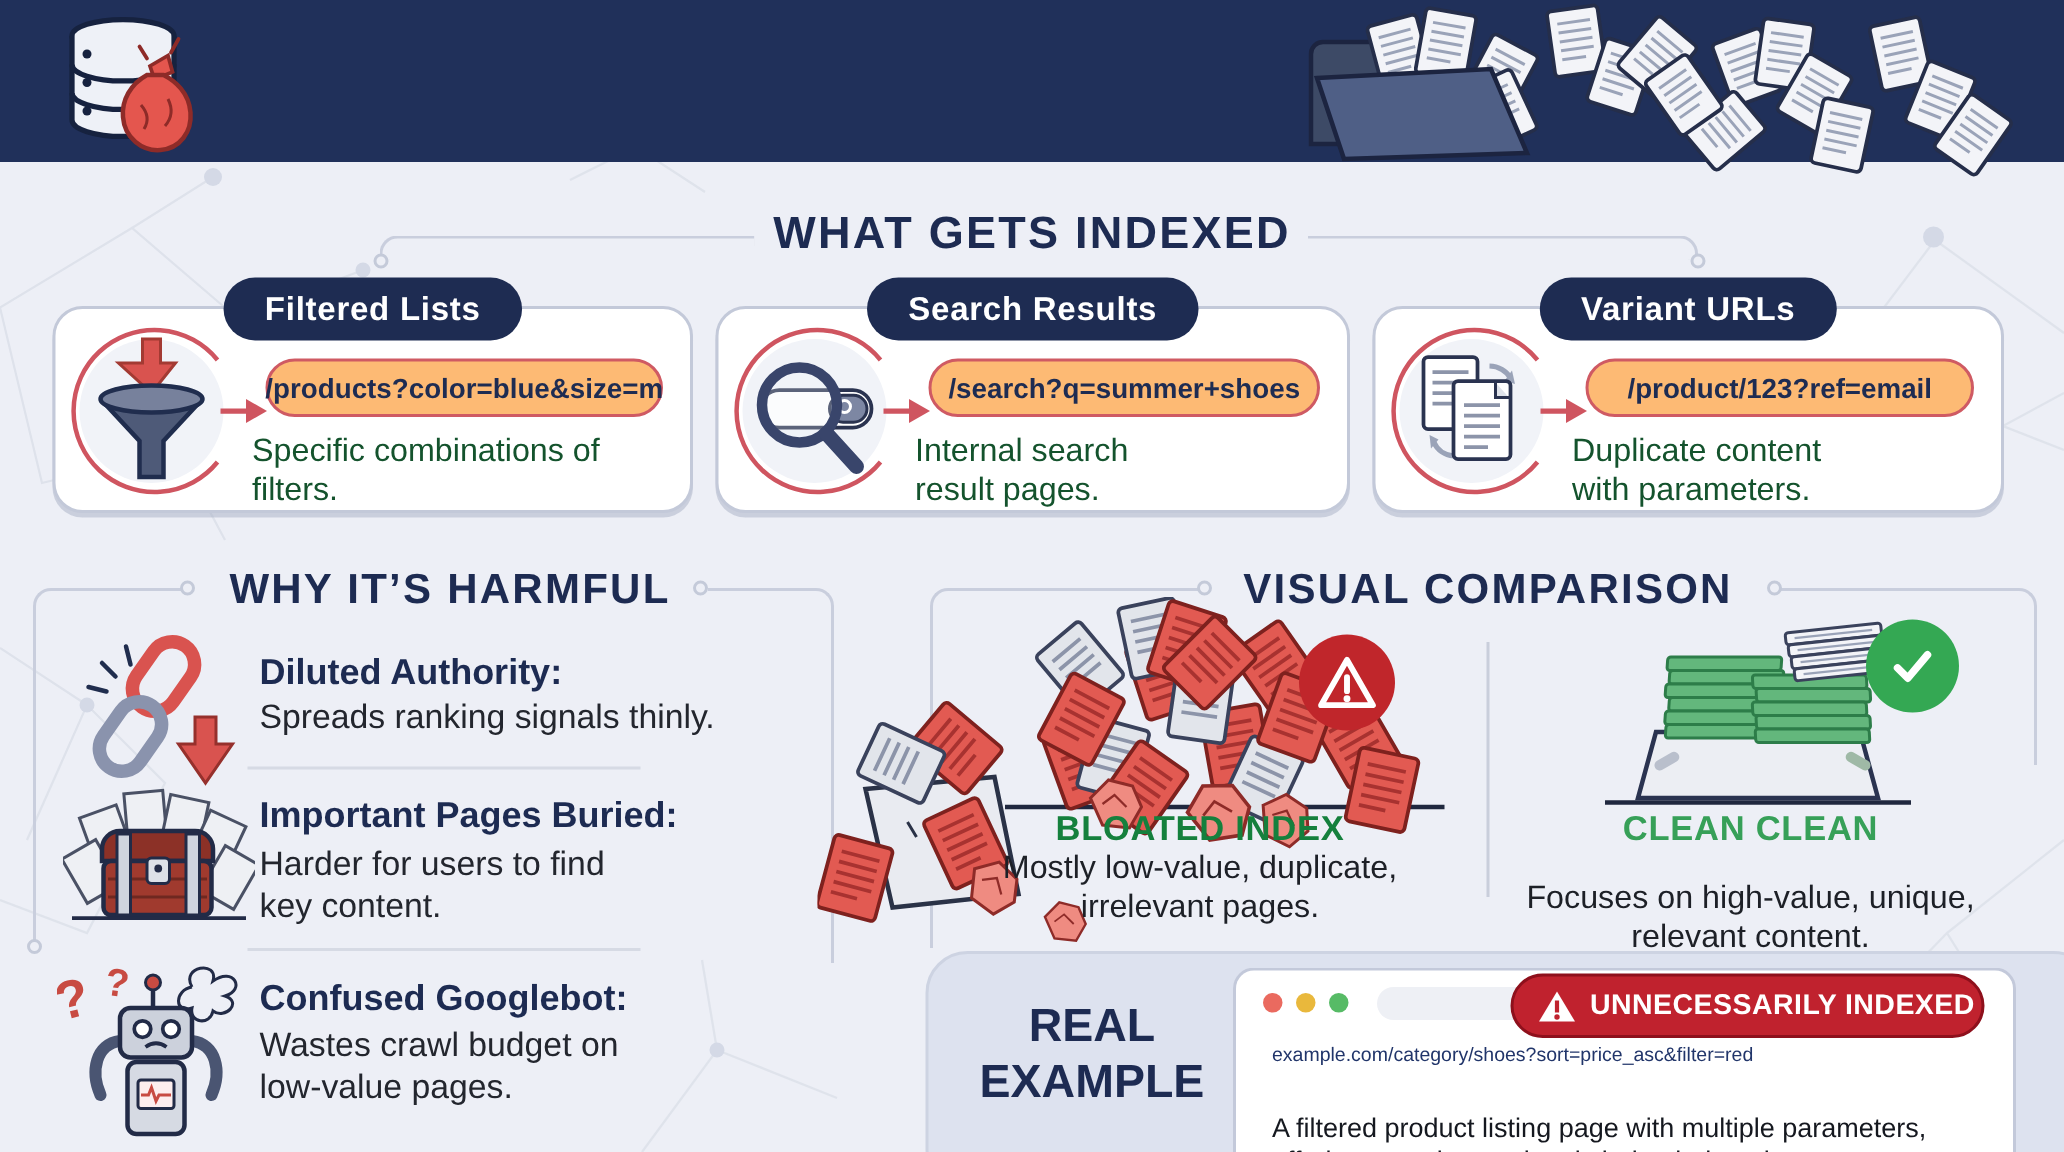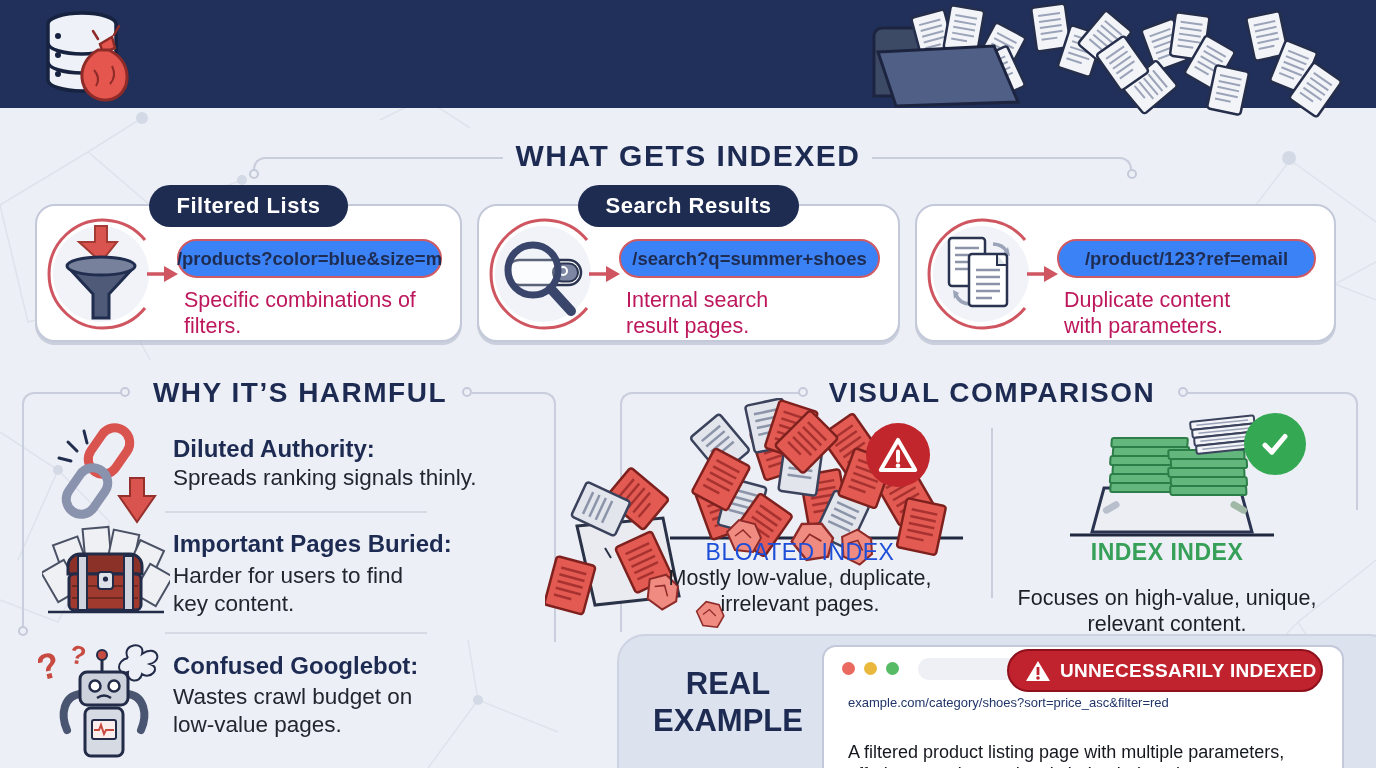--- a/index.html
+++ b/index.html
@@ -37,44 +37,44 @@
   .card { position:absolute; top:204px; height:138px; background:#ffffff; border:2px solid #c3c9d9;
           border-radius:20px; box-shadow:0 3px 0 rgba(160,168,190,.45); z-index:2; }
   .card1 { left:35px;  width:427px;padding-left:16px; }
   .card2 { left:477px; width:423px; }
   .card3 { left:915px; width:421px; }
   .card-label { position:absolute; top:-21px; left:50%; transform:translateX(-50%);
     background:#1e2c52; color:#fff; font-weight:800; font-size:22px; letter-spacing:.5px;
     padding:8px 28px; border-radius:26px; white-space:nowrap; }
   .card-icon { position:absolute; left:8px; top:12px; }
   .url-pill { position:absolute; left:140px; right:18px; top:33px; height:39px;
-    background:#3b82f6; border:2px solid #cf5a63; border-radius:20px;
+    background:#fdba74; border:2px solid #cf5a63; border-radius:20px;
     display:flex; align-items:center; justify-content:center;
     color:#1e2c52; font-weight:800; font-size:18.5px; white-space:nowrap; }
-  .card-desc { position:absolute; left:147px; top:82px; font-size:21.5px; line-height:1.2; color:#be185d; }
+  .card-desc { position:absolute; left:131px; top:82px; font-size:21.5px; line-height:1.2; color:#14532d; }
   .card1 .card-desc { width:240px; }
   .card2 .card-desc { width:190px; }
   .card3 .card-desc { width:205px; }
 
   
   .h-item-icon { position:absolute; z-index:2; }
   .h-title { position:absolute; left:173px; font-size:24px; font-weight:800; color:#1d2b52; z-index:2; }
   .h-desc  { position:absolute; left:173px; font-size:22.5px; color:#23262e; line-height:1.24; z-index:2; }
   .sep { position:absolute; left:165px; width:262px; height:2px; background:#d6dae4; z-index:1; }
 
   
   .vc-divider { position:absolute; left:991px; top:428px; width:2px; height:170px; background:#c9cedb; z-index:1; }
   .pile-illu  { position:absolute; left:545px; top:398px; z-index:2; }
   .clean-illu { position:absolute; left:1062px; top:408px; z-index:2; }
   .warn-badge  { position:absolute; left:866px; top:423px; width:64px; height:64px; border-radius:50%;
     background:#c0262b; display:flex; align-items:center; justify-content:center; z-index:3; }
   .check-badge { position:absolute; left:1244px; top:413px; width:62px; height:62px; border-radius:50%;
     background:#34a853; display:flex; align-items:center; justify-content:center; z-index:3; }
   .bloated-label { position:absolute; left:650px; top:539px; width:300px; text-align:center;
-    font-size:23px; font-weight:400; color:#1d4ed8; letter-spacing:.5px; z-index:2; }
+    font-size:23px; font-weight:700; color:#15803d; letter-spacing:.5px; z-index:2; }
   .bloated-desc { position:absolute; left:635px; top:566px; width:330px; text-align:center;
     font-size:21.5px; color:#1d2027; line-height:1.2; z-index:2; }
   .clean-label { position:absolute; left:1017px; top:539px; width:300px; text-align:center;
     font-size:23px; font-weight:800; color:#37a058; letter-spacing:.5px; z-index:2; }
   .clean-desc { position:absolute; left:1002px; top:586px; width:330px; text-align:center;
     font-size:21.5px; color:#1d2027; line-height:1.2; z-index:2; }
 
   
   .re-panel { position:absolute; left:617px; top:634px; width:780px; height:160px;
     background:#dde2ef; border:2px solid #cdd3e2; border-radius:28px; z-index:2; }
@@ -195,20 +195,21 @@
       <rect x="66" y="45.5" width="25" height="18" rx="9" fill="#7d87a3" stroke="#2a3350" stroke-width="2"></rect>
       <circle cx="76" cy="53" r="4" fill="none" stroke="#ffffff" stroke-width="2"></circle>
       <circle cx="46" cy="52" r="25" fill="rgba(241,243,248,0.25)" stroke="#39456b" stroke-width="7"></circle>
       <line x1="64" y1="71" x2="84" y2="93" stroke="#39456b" stroke-width="10" stroke-linecap="round"></line>
     </svg>
     <div class="url-pill">/search?q=summer+shoes</div>
     <div class="card-desc">Internal search result pages.</div>
   </div>
 
   <div class="card card3">
+    <div class="card-label">Variant URLs</div>
     <svg class="card-icon" width="136" height="112" viewBox="0 0 136 112">
       <circle cx="56" cy="56" r="48" fill="#f1f3f8"></circle>
       <path d="M100 22 A54 54 0 1 0 100 90" fill="none" stroke="#cf5560" stroke-width="3"></path>
       <path d="M102 56 h18" stroke="#cf5560" stroke-width="3.5"></path>
       <path d="M119 48 L133 56 L119 64 z" fill="#cf5560"></path>
       <g transform="translate(24,20)">
         <rect width="36" height="48" rx="3" fill="#ffffff" stroke="#2a3350" stroke-width="2.5"></rect>
         <path d="M6 10h24M6 17h24M6 24h24M6 31h18" stroke="#8c94a9" stroke-width="2.5"></path>
       </g>
       <path d="M68 26 a16 14 0 0 1 14 8" fill="none" stroke="#9aa3b8" stroke-width="3.5"></path>
@@ -380,21 +381,21 @@
     </svg>
   </div>
   <div class="check-badge">
     <svg width="40" height="40" viewBox="0 0 64 64">
       <path d="M16 34 L27 45 L48 20" fill="none" stroke="#ffffff" stroke-width="8" stroke-linecap="round" stroke-linejoin="round"></path>
     </svg>
   </div>
 
   <div class="bloated-label">BLOATED INDEX</div>
   <div class="bloated-desc">Mostly low-value, duplicate, irrelevant pages.</div>
-  <div class="clean-label">INDEX INDEX</div>
+  <div class="clean-label">CLEAN CLEAN</div>
   <div class="clean-desc">Focuses on high-value, unique, relevant content.</div>
 
   <div class="re-panel"></div>
   <div class="re-title">REAL EXAMPLE</div>
 
   <div class="browser">
     <span class="dot dot-red"></span>
     <span class="dot dot-yellow"></span>
     <span class="dot dot-green"></span>
     <div class="addr-bar"></div>

